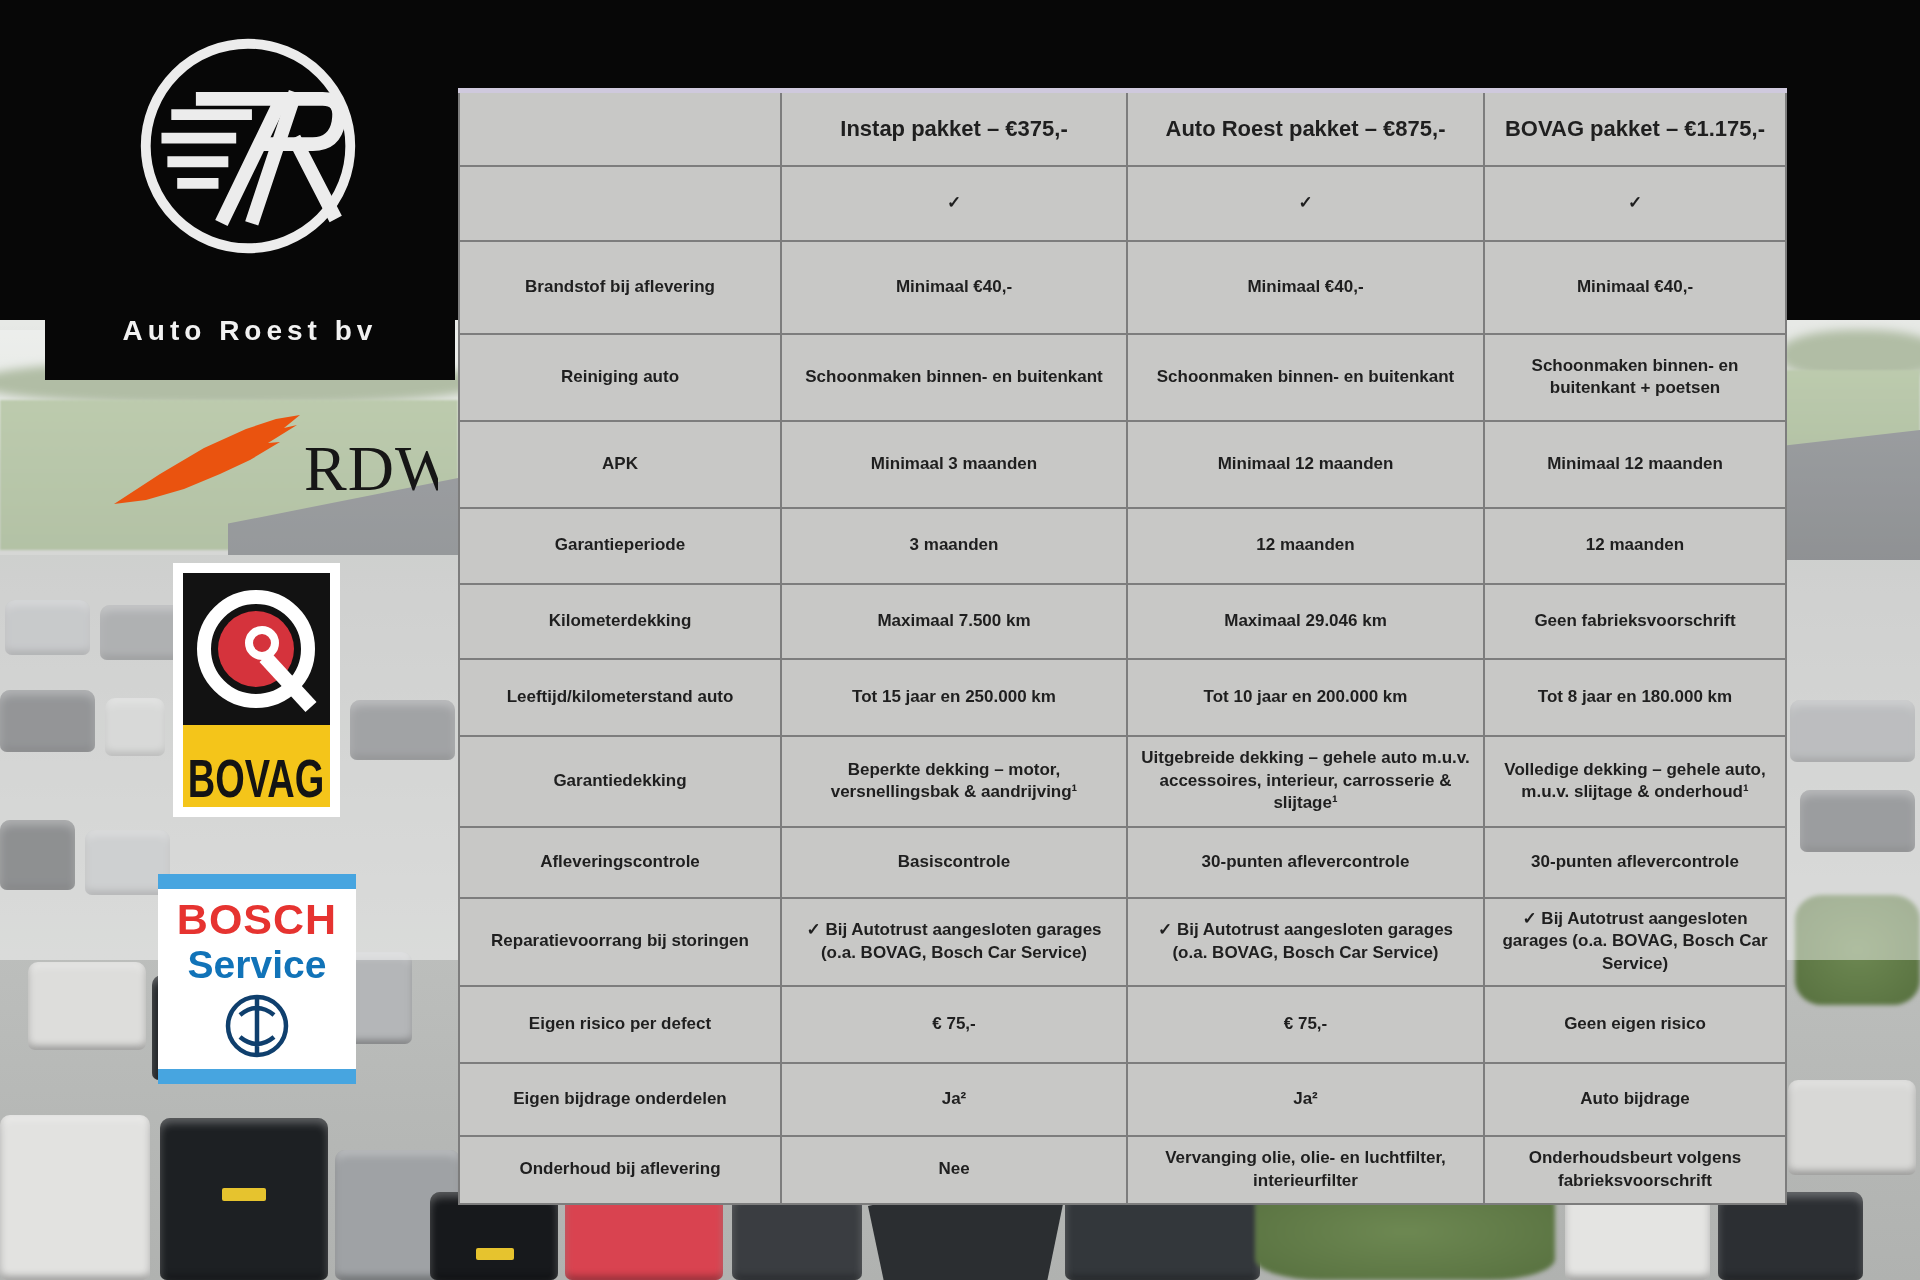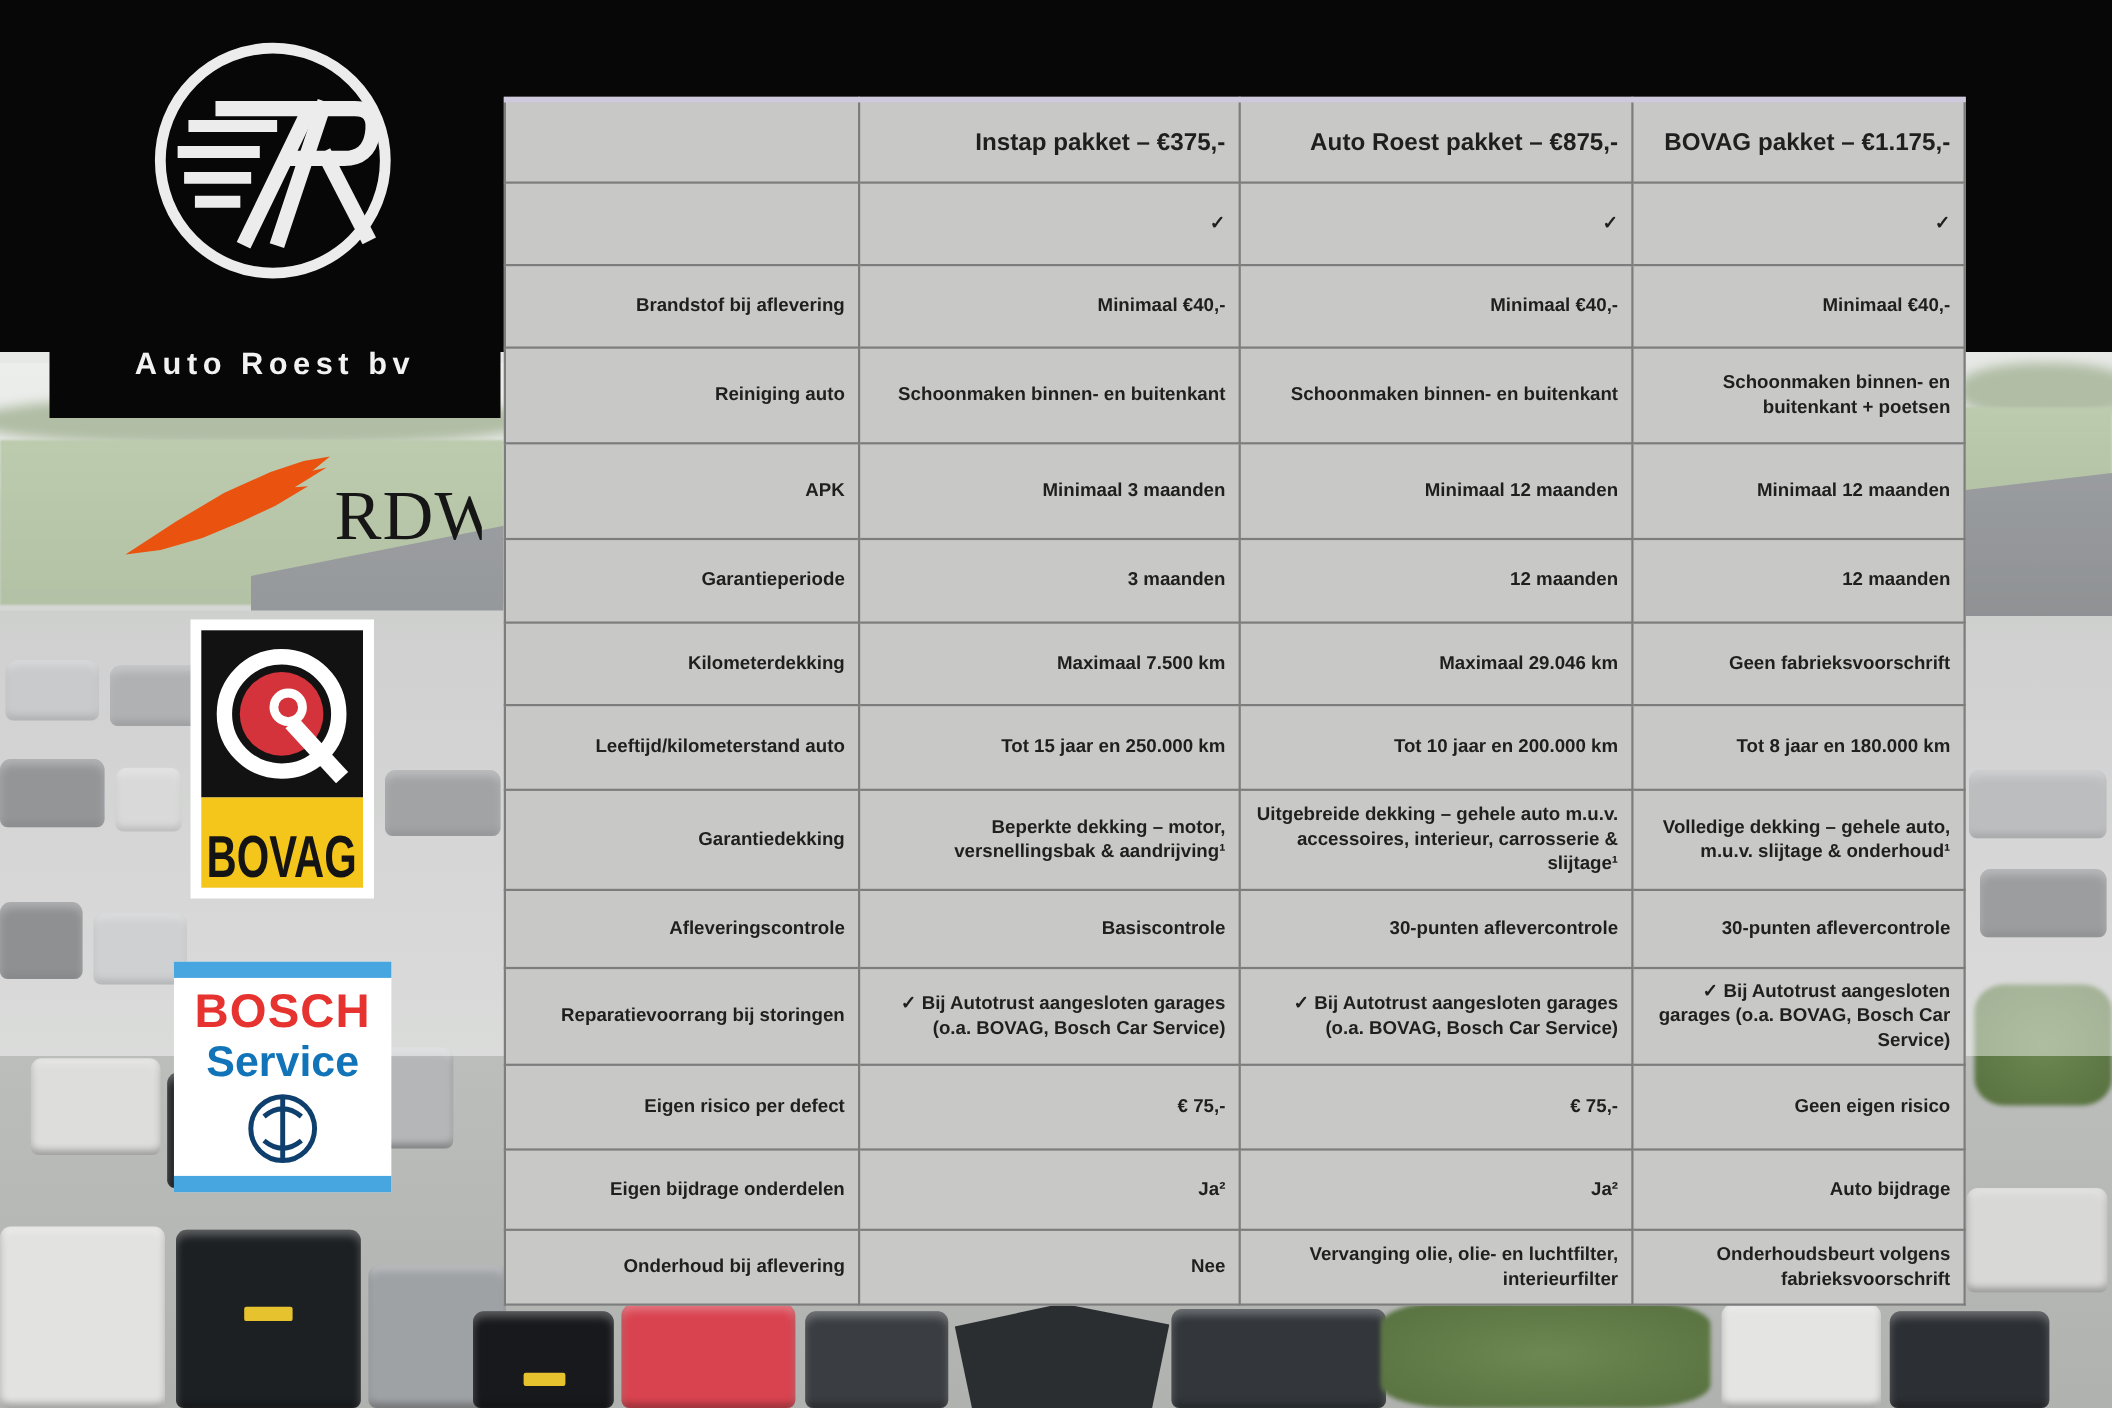--- a/index.html
+++ b/index.html
@@ -27,21 +27,21 @@
   #logo-box{position:absolute;left:45px;top:0;width:410px;height:380px;background:#070707;}
   #company-name{position:absolute;left:45px;top:315px;width:410px;text-align:center;
      color:#f2f2f2;font-size:28px;font-weight:bold;letter-spacing:5px;}
 
   
   .logo{position:absolute;}
 
   
   #pkg-table{position:absolute;left:458px;top:88px;border-collapse:collapse;table-layout:fixed;
      background:#c8c8c6;color:#1f1f1f;border-top:5px solid #cfc9dd;}
-  #pkg-table th,#pkg-table td{border:2px solid #7d7d7d;padding:8px 12px;text-align:right;
+  #pkg-table th,#pkg-table td{border:2px solid #7d7d7d;padding:8px 12px;text-align:center;
      vertical-align:middle;font-weight:bold;overflow:hidden;}
   #pkg-table th{font-size:22px;}
   #pkg-table td{font-size:17px;line-height:1.32;}
 </style>
 </head>
 <body>
 <div id="canvas">
 
   <div id="photo-base" class="ph"></div>
 
@@ -158,21 +158,21 @@
         <th>BOVAG pakket – €1.175,-</th>
       </tr>
     </thead>
     <tbody>
       <tr style="height:75px">
         <td></td>
         <td>✓</td>
         <td>✓</td>
         <td>✓</td>
       </tr>
-      <tr style="height:75px">
+      <tr style="height:93px">
         <td>Brandstof bij aflevering</td>
         <td>Minimaal €40,-</td>
         <td>Minimaal €40,-</td>
         <td>Minimaal €40,-</td>
       </tr>
       <tr style="height:87px">
         <td>Reiniging auto</td>
         <td>Schoonmaken binnen- en buitenkant</td>
         <td>Schoonmaken binnen- en buitenkant</td>
         <td>Schoonmaken binnen- en buitenkant + poetsen</td>

